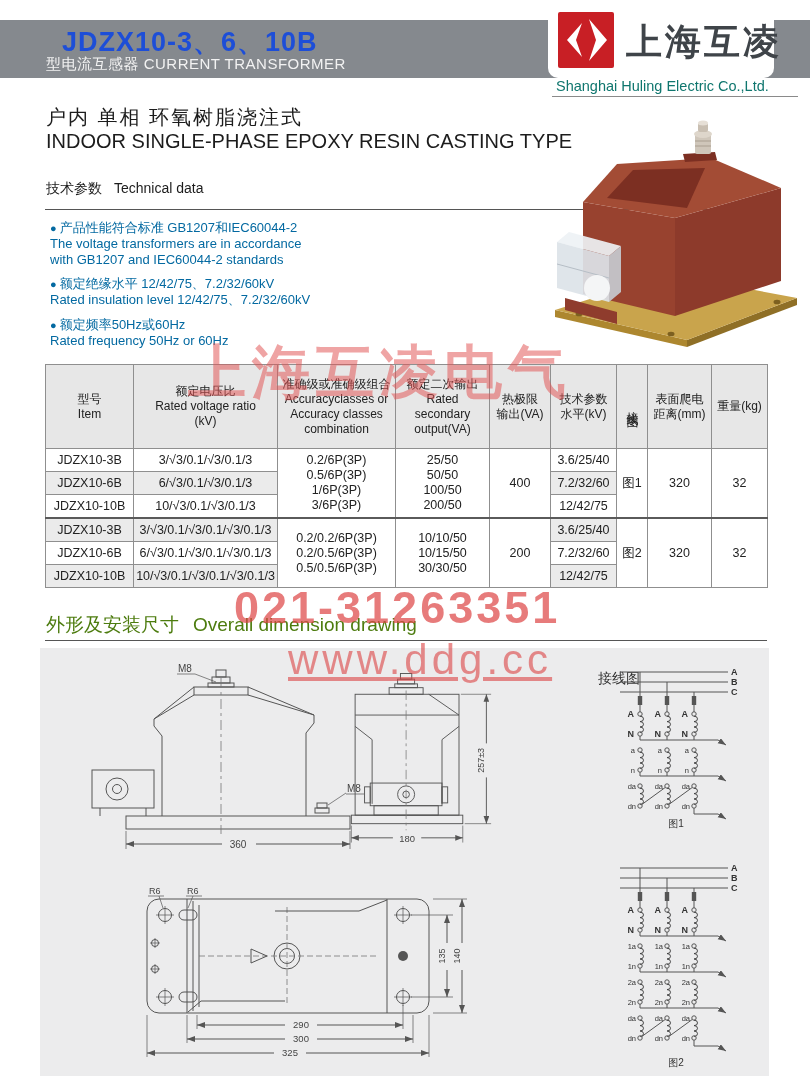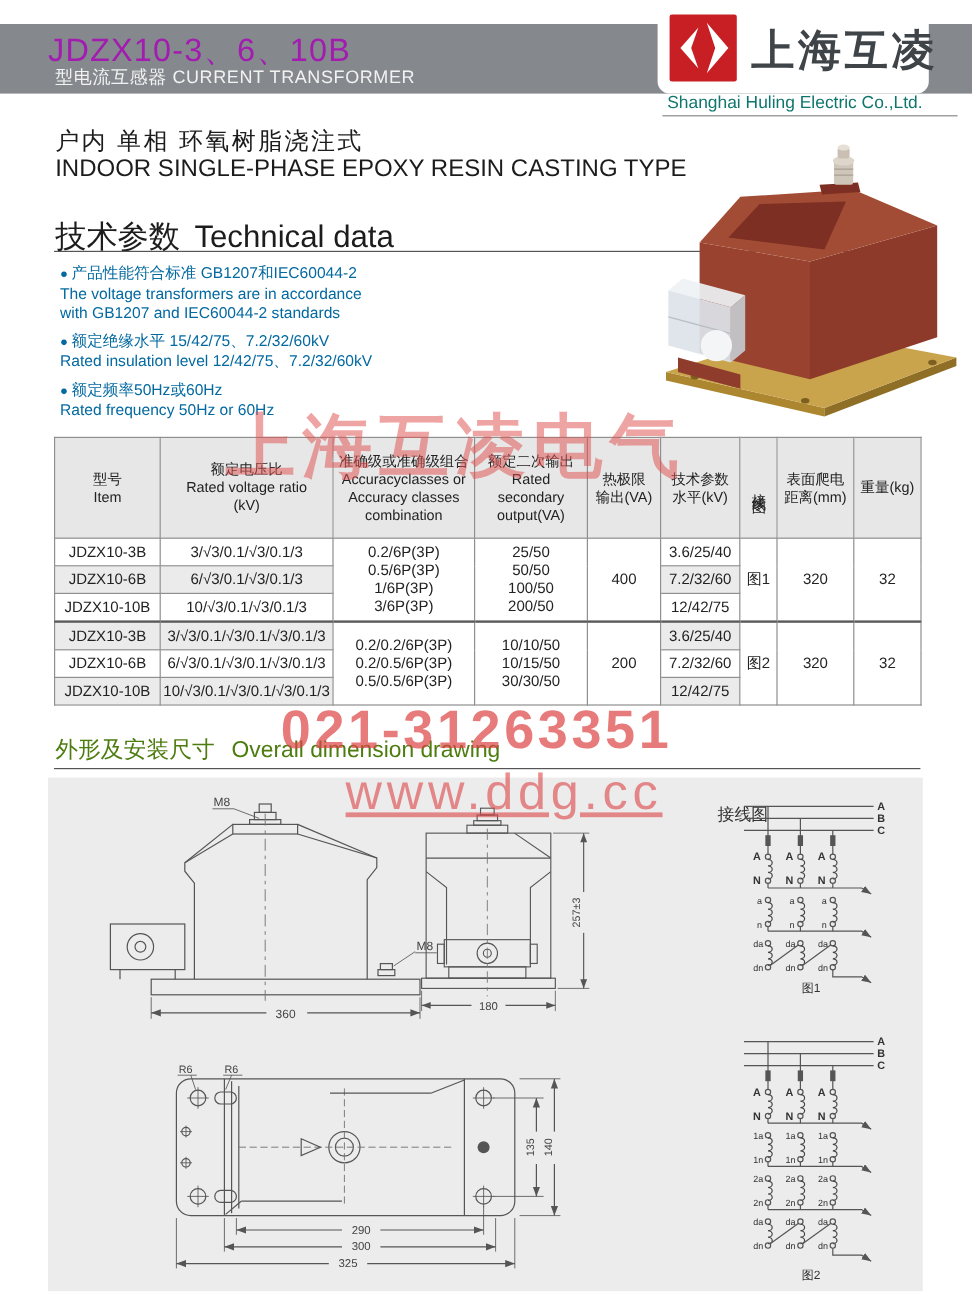--- a/index.html
+++ b/index.html
@@ -2,31 +2,31 @@
 <html><head>
 <meta charset="utf-8">
 <style>
   html,body{margin:0;padding:0;background:#fff;}
   body{width:810px;height:1089px;position:relative;font-family:"Liberation Sans",sans-serif;overflow:hidden;color:#222;}
   .abs{position:absolute;}
 
   
   #topbar{left:0;top:20px;width:810px;height:58px;background:#85898e;}
   #logo-panel{left:548px;top:7px;width:226px;height:71px;background:#fff;border-radius:10px;}
-  #model-title{left:40px;top:24px;font-size:27px;font-weight:normal;color:#a21caf;letter-spacing:1px;}
+  #model-title{left:62px;top:24px;font-size:27px;font-weight:bold;color:#1d4ed8;letter-spacing:1px;}
   #type-line{left:46px;top:55px;font-size:15px;color:#f2f2f2;letter-spacing:.5px;}
   #logo-mark{left:558px;top:12px;width:56px;height:56px;background:#c81f25;border-radius:2px;}
   #logo-cn{left:626px;top:18px;font-size:36px;font-weight:600;color:#3f4449;letter-spacing:3px;}
   #company-line{left:556px;top:78px;font-size:14.5px;color:#0f766e;}
   #company-rule{left:552px;top:96px;width:246px;height:1px;background:#8a8a8a;}
 
   
   #intro-cn{left:46px;top:104px;font-size:20px;color:#1c1c1c;letter-spacing:2px;}
   #intro-en{left:46px;top:130px;font-size:20px;color:#1c1c1c;}
-  #tech-head{left:46px;top:180px;font-size:26px;color:#1c1c1c;}
+  #tech-head{left:46px;top:180px;font-size:14px;color:#1c1c1c;}
   #tech-head .en{margin-left:12px;}
   .rule{height:1px;background:#555;}
   #tech-rule{left:45px;top:209px;width:722px;}
   .bullet{left:50px;font-size:13px;line-height:16px;color:#0369a1;}
   .b-cn::before{content:"●";margin-right:3px;font-size:11px;}
   .b-en{}
   #b1{top:220px;} #b2{top:276px;} #b3{top:317px;}
 
   
   .wm{color:#e25252;pointer-events:none;z-index:30;white-space:nowrap;}
@@ -100,21 +100,21 @@
   <span class="cn">技术参数</span><span class="en">Technical data</span>
 </div>
 <div class="abs rule" id="tech-rule"></div>
 
 <div class="abs bullet" id="b1">
   <div class="b-cn">产品性能符合标准 GB1207和IEC60044-2</div>
   <div class="b-en">The voltage transformers are in accordance</div>
   <div class="b-en">with GB1207 and IEC60044-2 standards</div>
 </div>
 <div class="abs bullet" id="b2">
-  <div class="b-cn">额定绝缘水平 15/42/75、7.2/32/60kV</div>
+  <div class="b-cn">额定绝缘水平 12/42/75、7.2/32/60kV</div>
   <div class="b-en">Rated insulation level 12/42/75、7.2/32/60kV</div>
 </div>
 <div class="abs bullet" id="b3">
   <div class="b-cn">额定频率50Hz或60Hz</div>
   <div class="b-en">Rated frequency 50Hz or 60Hz</div>
 </div>
 
 <div class="abs" style="left:545px;top:118px;">
   <svg class="photo" width="262" height="232" viewBox="0 0 262 232">
 

